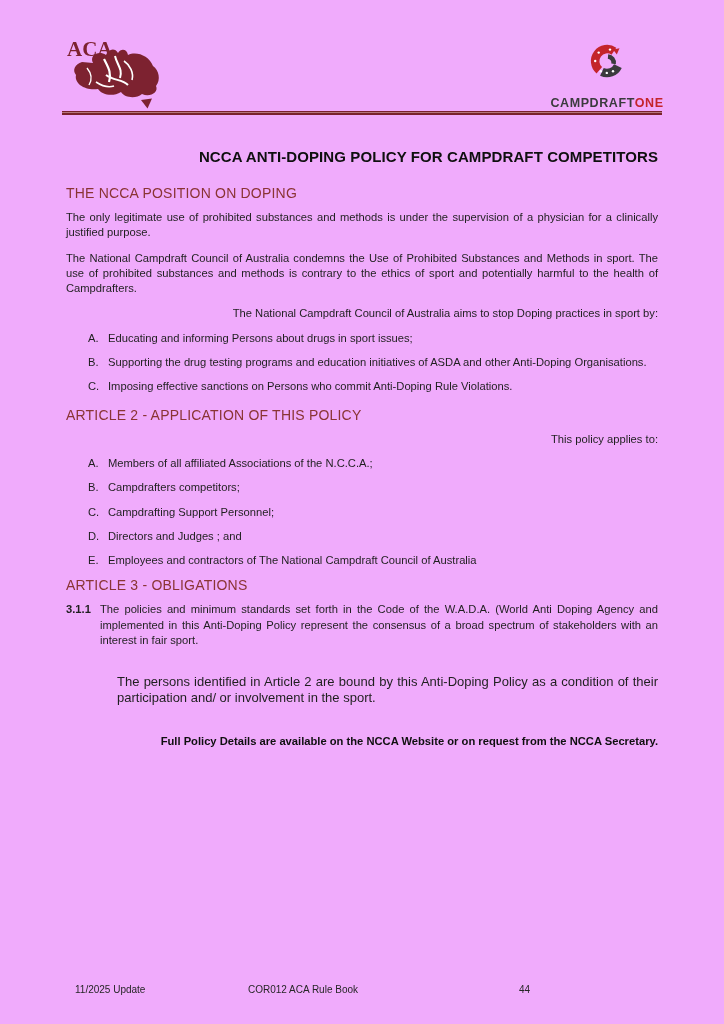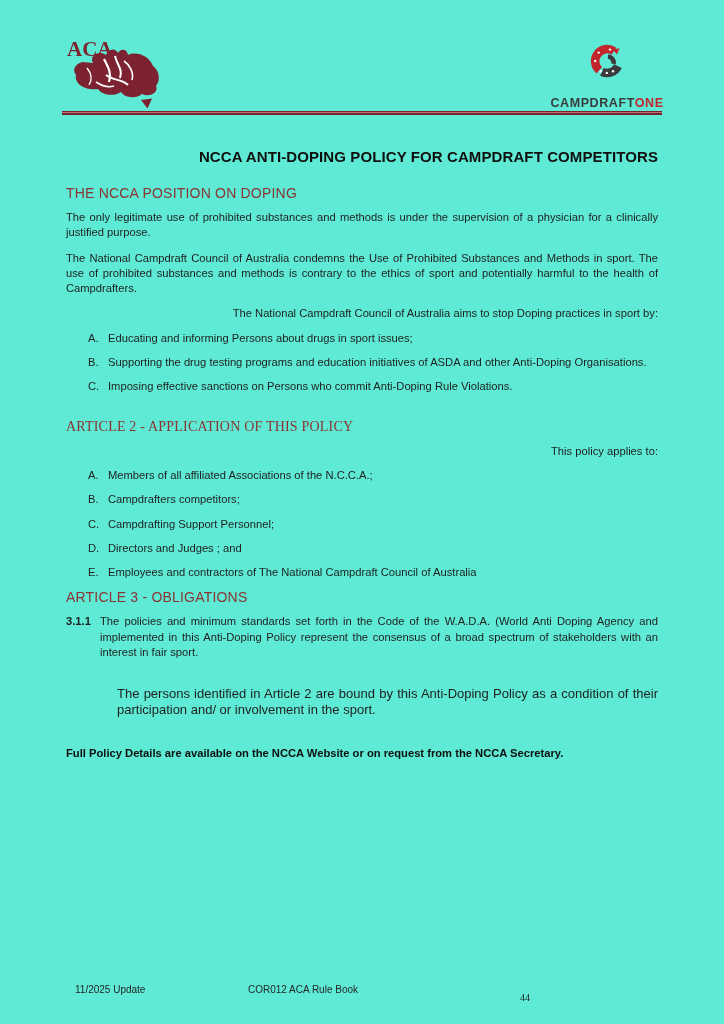--- a/index.html
+++ b/index.html
@@ -1,21 +1,21 @@
 <!DOCTYPE html>
 <html><head>
 <meta charset="utf-8">
 <style>
   html,body{margin:0;padding:0;}
   body{
     width:724px;height:1024px;background:#ffffff;position:relative;
     font-family:"Liberation Sans", sans-serif;color:#1f1f1f;
     -webkit-font-smoothing:antialiased;
   }
-  .page{position:absolute;inset:0;background:#5eead4;overflow:hidden;}
+  .page{position:absolute;inset:0;background:#f0abfc;overflow:hidden;}
 
   
   .aca-logo{position:absolute;left:62px;top:34px;width:112px;height:78px;}
   .brand{position:absolute;left:550px;top:42px;width:114px;text-align:center;}
   .brand svg{display:block;margin:0 auto;}
   .brand-text{margin-top:16px;font-size:12.5px;font-weight:bold;letter-spacing:0.6px;color:#3b3b3d;white-space:nowrap;}
   .brand-text .accent{color:#c4242b;}
   .header-rule{
     position:absolute;left:62px;top:111px;width:600px;height:4px;
     background:linear-gradient(#7a222c 0 1.5px,#b4767c 1.5px 2.2px,#7a222c 2.2px 4px);
@@ -23,43 +23,43 @@
 
   
   main{position:absolute;left:66px;top:140px;width:592px;}
   h1.title{
     margin:0;padding:8px 0 0;text-align:right;
     font-size:15px;font-weight:bold;color:#0f0f0f;letter-spacing:0.1px;
   }
   h2.sec{
     margin:20px 0 9px;font-size:14px;font-weight:400;color:#8a3434;letter-spacing:0.2px;
   }
-  h2.sec.tight{margin-top:24px;font-family:Liberation Serif, serif;}
+  h2.sec.tight{margin-top:12px;}
   h2.sec.tight2{margin-top:9px;}
   p.body{margin:0 0 10px;font-size:11.2px;line-height:15.3px;text-align:justify;}
   p.body.single{text-align:right;margin-bottom:9px;}
 
   .li{display:flex;margin:0 0 9px;padding-left:22px;font-size:11.2px;line-height:15.3px;}
   .li-label{flex:0 0 20px;}
   .li-text{flex:1;text-align:justify;}
 
   .clause{display:flex;margin:0 0 26px;font-size:11.2px;line-height:15.3px;}
   .clause-num{flex:0 0 34px;font-weight:bold;}
   .clause-text{flex:1;text-align:justify;margin:0;}
   p.clause-cont{margin:0 0 10px 51px;font-size:13px;line-height:15.3px;text-align:justify;}
 
   p.notice{
-    margin:30px 0 0;text-align:left;font-weight:bold;font-size:11.2px;color:#0f0f0f;
+    margin:30px 0 0;text-align:right;font-weight:bold;font-size:11.2px;color:#0f0f0f;
   }
 
   
   footer{position:absolute;left:0;top:984px;width:606px;height:14px;font-size:10px;color:#262626;}
   .footer-left{position:absolute;left:75px;top:0;}
   .footer-center{position:absolute;left:0;width:100%;text-align:center;top:0;}
-  .footer-right{position:absolute;right:76px;top:8px;font-family:Liberation Serif, serif;}
+  .footer-right{position:absolute;right:76px;top:0;}
 </style>
 </head>
 <body>
 
 <div class="page">
 
   <div class="aca-logo">
     <svg width="112" height="78" viewBox="0 0 112 78">
       <path d="M31,29 C27,21 37,16 44,21 C46,15 53,13 56,19 C59,14 65,15 66,21 C75,17 87,22 91,32 C97,36 99,46 94,52 C97,58 88,64 80,60 C74,65 63,64 59,58 C51,63 40,61 36,55 C24,57 12,50 14,41 C10,36 13,30 20,28 Z" fill="#7d2230"></path>
       <path d="M79,66 L90,64.5 L85.5,74.5 Z" fill="#7d2230"></path>

